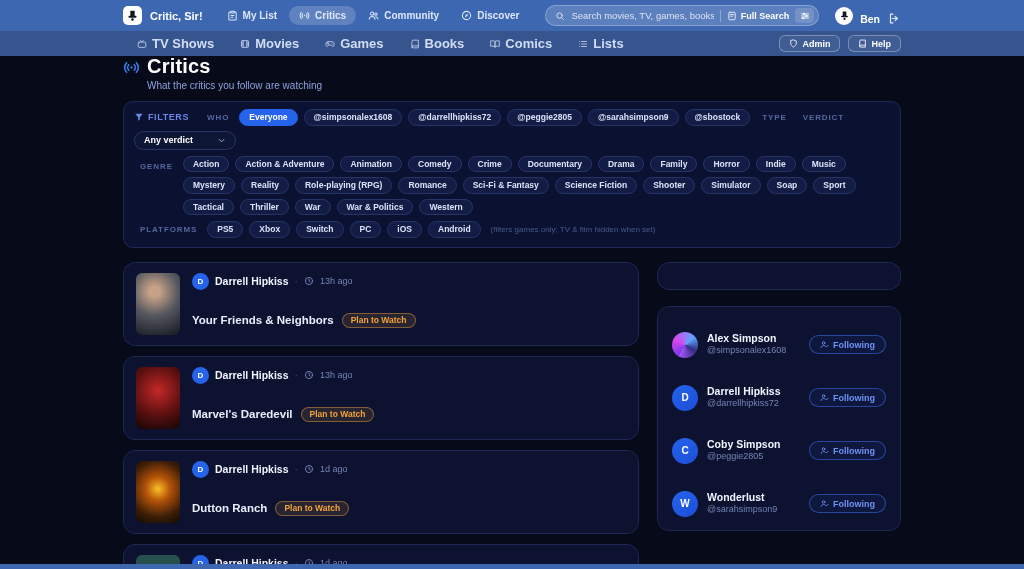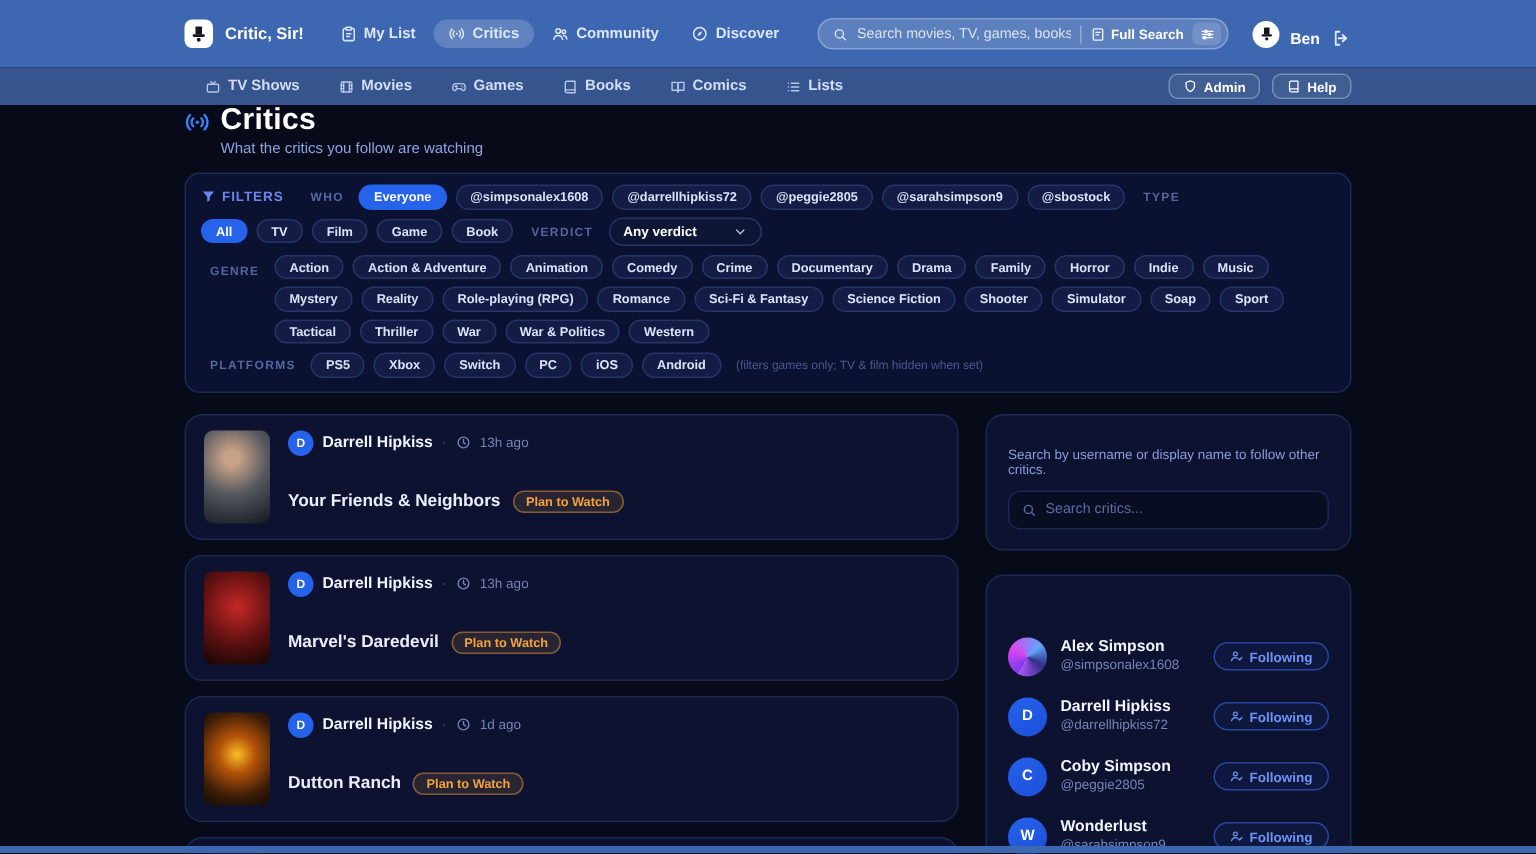--- a/index.html
+++ b/index.html
@@ -2,21 +2,21 @@
 <html style="--c-topbar: #3d67b1; --c-subnav: #36548e; --c-accent: #2563eb; --c-amber: #f2a33c; --c-watched: #85b3f8; --c-purple: #a78bfa; --c-star: #fbbf24; --c-page_bg: #070a18; --c-card_bg: #0c1230;"><head>
 <meta charset="utf-8">
 <style>
   * { box-sizing: border-box; margin: 0; padding: 0; }
   html, body { width: 1024px; height: 569px; overflow: hidden; }
   body { background: #070a18; font-family: "Liberation Sans", sans-serif; }
   .shell { width: 778px; margin: 0 auto; }
   [data-icon] svg { width: 100%; height: 100%; display: block; }
 
   
-  .topbar { height: 45px; background: var(--c-topbar, #3d67b1); display: flex; align-items: center; }
+  .topbar { height: 31px; background: var(--c-topbar, #3d67b1); display: flex; align-items: center; }
   .topbar-inner { display: flex; align-items: center; gap: 8px; height: 100%; }
   .logo { width: 19px; height: 19px; background: #fff; border-radius: 5px; display: flex; align-items: center; justify-content: center; color: #15171c; cursor: pointer; flex: none; }
   .logo .ic { width: 13px; height: 13px; }
   .brand { font-size: 11px; font-weight: 700; color: #fff; white-space: nowrap; margin-right: 6px; }
   .main-nav { display: flex; align-items: center; gap: 2px; }
   .nav-item { display: flex; align-items: center; gap: 5px; color: #dde7fb; font-size: 10px; font-weight: 700; padding: 4px 10px; border-radius: 999px; cursor: pointer; white-space: nowrap; text-decoration: none; }
   .nav-item.active { background: rgba(255,255,255,.18); }
   .nav-item .ic { width: 11px; height: 11px; }
   .searchbox { flex: 1; min-width: 0; height: 21px; margin: 0 8px; background: rgba(255,255,255,.16); border: 1px solid rgba(255,255,255,.28); border-radius: 999px; display: flex; align-items: center; padding: 0 4px 0 9px; gap: 6px; color: #eaf0ff; }
   .searchbox .ic { width: 10px; height: 10px; opacity: .9; flex: none; }
@@ -29,21 +29,21 @@
   .sliders-btn .ic { width: 10px; height: 10px; }
   .userbox { display: flex; align-items: flex-end; gap: 7px; color: #fff; flex: none; }
   .user-avatar { width: 18px; height: 18px; border-radius: 50%; background: #fff; color: #15171c; display: flex; align-items: center; justify-content: center; cursor: pointer; }
   .user-avatar .ic { width: 11px; height: 11px; }
   .user-name { font-size: 10.5px; font-weight: 700; }
   .logout-btn { background: none; border: none; color: #e3ebff; width: 14px; height: 13px; padding: 0; cursor: pointer; }
 
   
   .subnav { height: 25px; background: var(--c-subnav, #36548e); display: flex; align-items: center; }
   .subnav-inner { display: flex; align-items: center; height: 100%; padding-left: 14px; gap: 26px; }
-  .subnav-item { display: flex; align-items: center; gap: 5px; font-size: 10px; font-weight: 700; color: #d2ddf5; cursor: pointer; white-space: nowrap; }
+  .subnav-item { display: flex; align-items: center; gap: 5px; font-size: 13px; font-weight: 700; color: #d2ddf5; cursor: pointer; white-space: nowrap; }
   .subnav-item .ic { width: 10px; height: 10px; opacity: .85; }
   .subnav-right { margin-left: auto; display: flex; gap: 8px; }
   .chip-btn { display: flex; align-items: center; gap: 4px; font-size: 9px; font-weight: 700; color: #fff; background: rgba(255,255,255,.06); border: 1px solid rgba(255,255,255,.3); border-radius: 6px; padding: 2.5px 9px; cursor: pointer; font-family: inherit; }
   .chip-btn .ic { width: 9px; height: 9px; }
 
   
   main { margin-top: 22px; }
   .page-head { display: flex; gap: 7px; }
   .head-ic { width: 17px; height: 17px; color: #3b82f6; margin-top: 3px; flex: none; }
   .page-title { font-size: 20px; font-weight: 800; color: #fff; letter-spacing: .2px; line-height: 1.05; }
@@ -92,21 +92,21 @@
   
   .panel { background: #0c1230; border: 1px solid #1c2752; border-radius: 12px; padding: 13px 14px; }
   .panel-head { display: flex; align-items: center; gap: 6px; }
   .panel-head .ic { width: 12px; height: 12px; color: #3f79f3; flex: none; }
   .panel-title { font-size: 11.5px; font-weight: 800; color: #fff; }
   .panel-desc { font-size: 9px; color: #8b9cd9; margin-top: 8px; }
   .side-search { margin-top: 9px; height: 26px; background: #080d22; border: 1px solid #1c2752; border-radius: 8px; display: flex; align-items: center; gap: 6px; padding: 0 8px; color: #5b6ca6; }
   .side-search .ic { width: 10px; height: 10px; flex: none; }
   .side-search input { flex: 1; min-width: 0; background: transparent; border: none; outline: none; color: #c6d0ef; font-size: 9.5px; font-family: inherit; }
   .side-search input::placeholder { color: #5b6ca6; }
-  .follow-list { margin-top: 28px; display: flex; flex-direction: column; gap: 14px; }
+  .follow-list { margin-top: 12px; display: flex; flex-direction: column; gap: 27px; }
   .follow-item { display: flex; align-items: center; gap: 9px; }
   .f-avatar { width: 26px; height: 26px; border-radius: 50%; background: linear-gradient(145deg, #2563eb, #1d4ed8); color: #fff; font-weight: 800; font-size: 10px; display: flex; align-items: center; justify-content: center; flex: none; cursor: pointer; }
   .f-avatar.avatar-img { background: conic-gradient(from 210deg, #7c3aed, #d946ef 25%, #60a5fa 55%, #312e81 75%, #a855f7); }
   .f-texts { min-width: 0; }
   .f-name { font-size: 10.5px; font-weight: 800; color: #f2f5ff; line-height: 1.25; cursor: pointer; }
   .f-handle { font-size: 9px; color: #7584b6; line-height: 1.3; }
   .follow-btn { margin-left: auto; display: flex; align-items: center; gap: 4px; color: #6e93f2; background: rgba(37,99,235,.07); border: 1px solid rgba(59,104,224,.6); border-radius: 999px; padding: 3.5px 10px; font-size: 9px; font-weight: 800; cursor: pointer; font-family: inherit; white-space: nowrap; flex: none; }
   .follow-btn .ic { width: 9px; height: 9px; }
 
   .footer-strip { position: fixed; left: 0; right: 0; bottom: 0; height: 5px; background: var(--c-topbar, #3d67b1); }
@@ -327,27 +327,20 @@
       <span class="f-label">WHO</span>
       <span class="pill-group" id="who-pills">
           <span class="pill active">Everyone</span>
           <span class="pill">@simpsonalex1608</span>
           <span class="pill">@darrellhipkiss72</span>
           <span class="pill">@peggie2805</span>
           <span class="pill">@sarahsimpson9</span>
           <span class="pill">@sbostock</span>
         </span>
       <span class="f-label">TYPE</span>
-      <span class="pill-group" id="type-pills">
-          <span class="pill active">All</span>
-          <span class="pill">TV</span>
-          <span class="pill">Film</span>
-          <span class="pill">Game</span>
-          <span class="pill">Book</span>
-        </span>
       <span class="f-label">VERDICT</span>
       <span class="verdict-select">
         <span>Any verdict</span>
         <span class="ic" data-icon="chevron-down-icon">
             <svg viewBox="0 0 24 24" fill="none" stroke="currentColor" stroke-width="2.2" stroke-linecap="round" stroke-linejoin="round">
               <path d="M5.5 9l6.5 6.5L18.5 9"></path>
             </svg>
           </span>
       </span>
     </div>
@@ -479,30 +472,20 @@
               </span>
         <span class="time-text">1d ago</span>
       </div>
 
     </div>
   </article>
       </div>
 
     <aside class="side-col">
       <section class="panel">
-        <div class="panel-desc">Search by username or display name to follow other critics.</div>
-        <div class="side-search">
-          <span class="ic" data-icon="search-icon">
-              <svg viewBox="0 0 24 24" fill="none" stroke="currentColor" stroke-width="2.2" stroke-linecap="round" stroke-linejoin="round">
-                <circle cx="11" cy="11" r="6.5"></circle>
-                <path d="M20.5 20.5 16 16"></path>
-              </svg>
-            </span>
-          <input type="text" placeholder="Search critics..." style="">
-        </div>
       </section>
 
       <section class="panel">
         <div class="follow-list" id="following-list">
             <div class="follow-item">
     <span class="f-avatar avatar-img"></span>
     <span class="f-texts">
       <div class="f-name">Alex Simpson</div>
       <div class="f-handle">@simpsonalex1608</div>
     </span>

